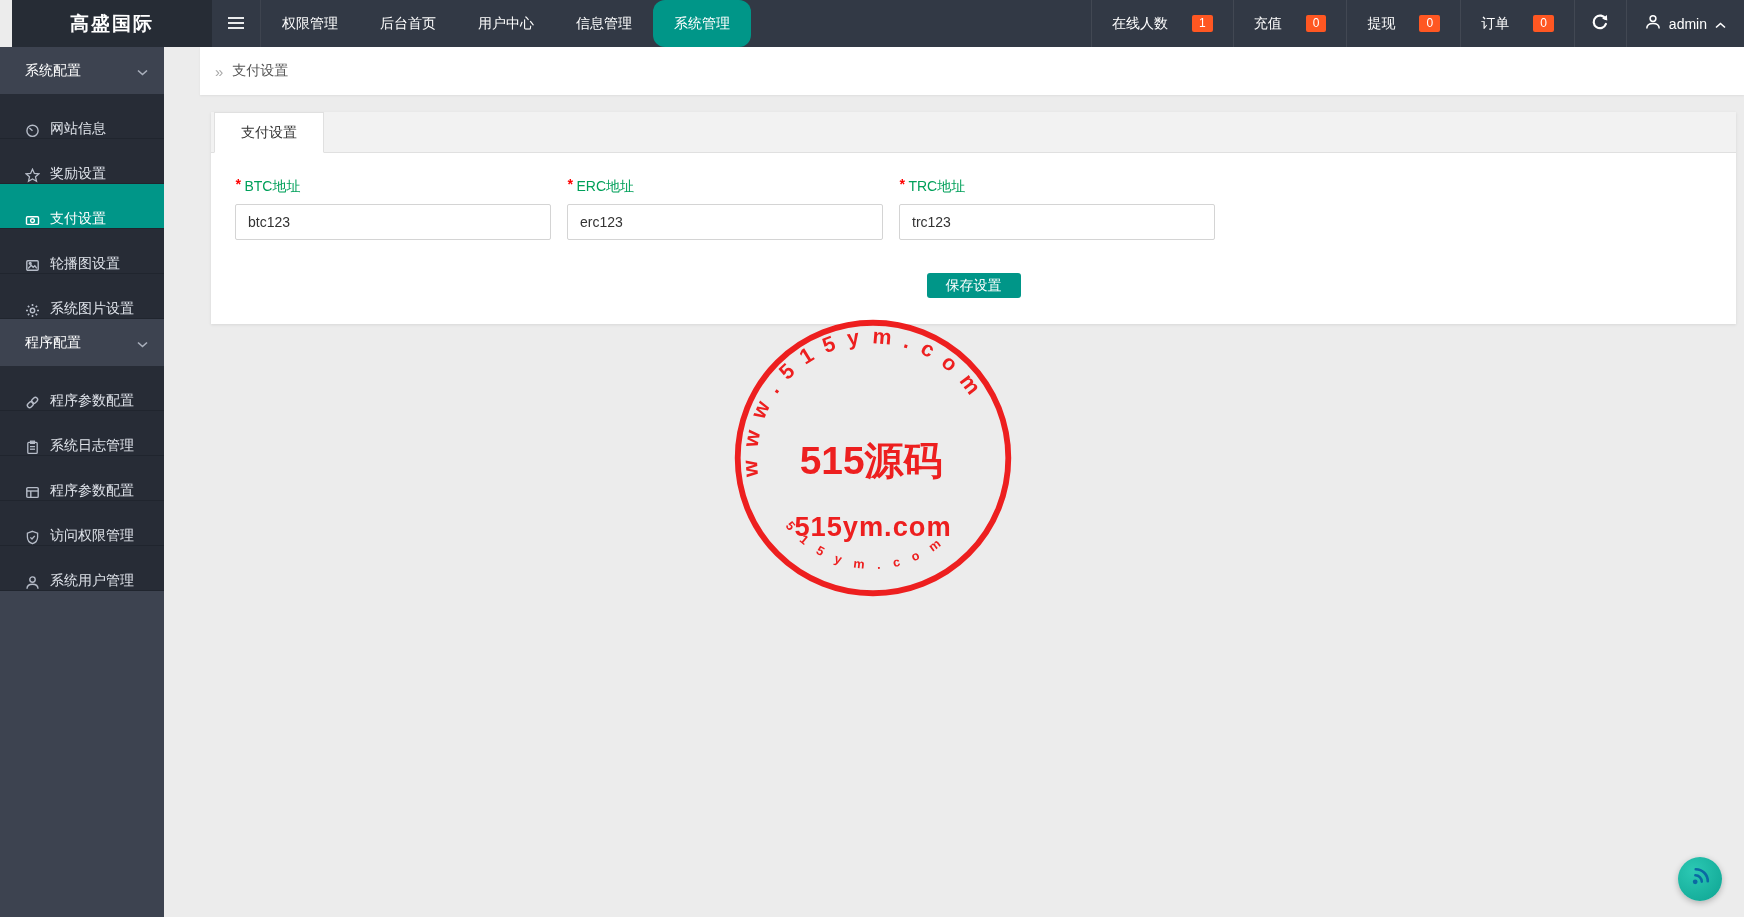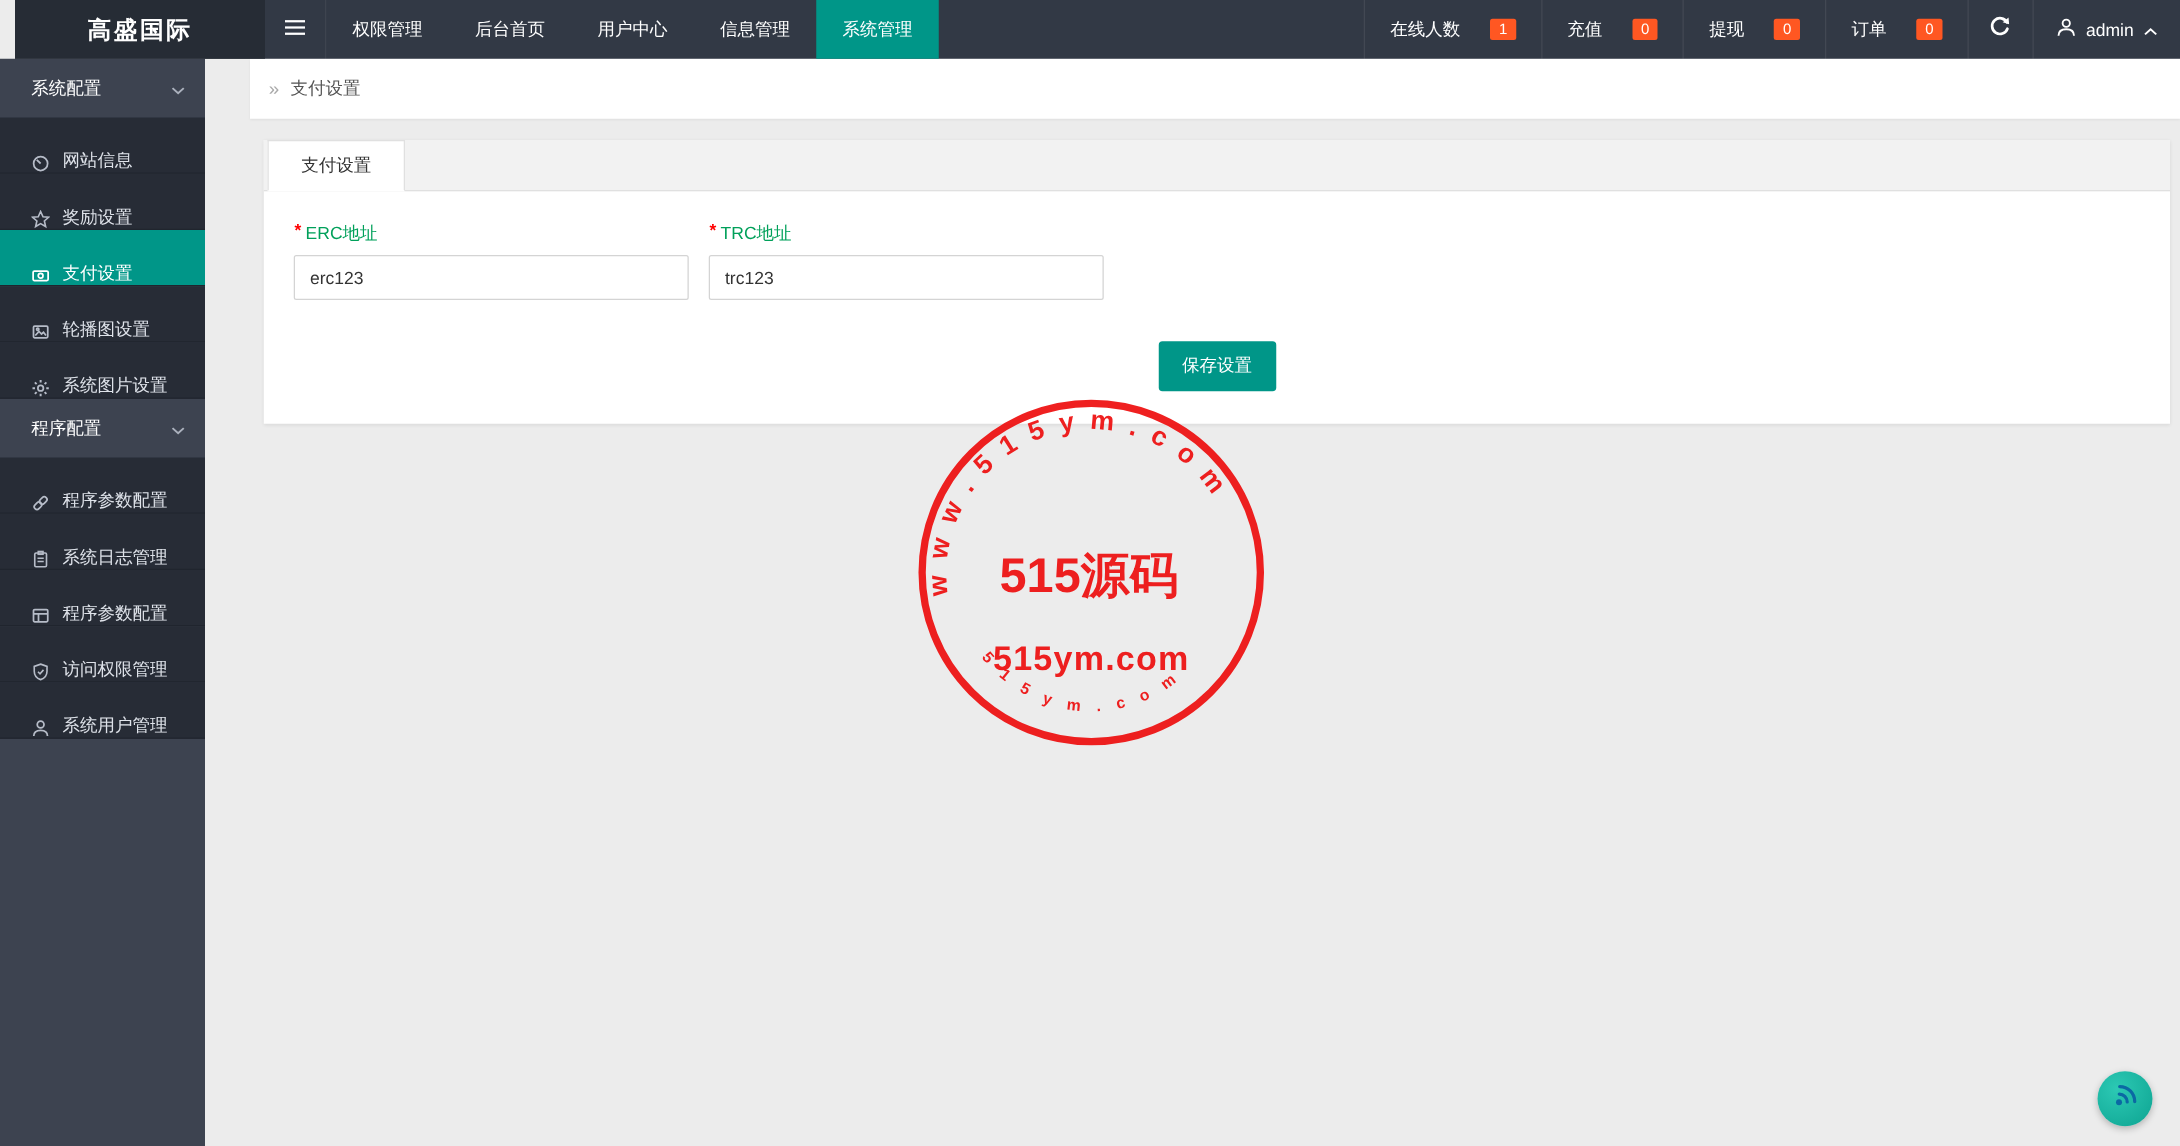--- a/index.html
+++ b/index.html
@@ -5,21 +5,21 @@
   * { box-sizing: border-box; }
   html,body { margin:0; padding:0; }
   body { font-family: "Liberation Sans", "DejaVu Sans", sans-serif; }
   .screen { position:relative; width:1744px; height:917px; overflow:hidden; background:#ececec; }
 
   
   .header { position:absolute; top:0; left:0; right:0; height:47px; background:#323945; color:#fff; display:flex; align-items:stretch; z-index:20;margin-left:12px; }
   .logo { width:200px; background:#262c35; display:flex; align-items:center; justify-content:center; font-size:19px; font-weight:bold; letter-spacing:2px; }
   .burger { width:49px; display:flex; align-items:center; justify-content:center; border-right:1px solid rgba(255,255,255,.06); cursor:pointer; }
   .nav-item { padding:0 21px; display:flex; align-items:center; font-size:14px; cursor:pointer; }
-  .nav-item.active { background:#009688; }
+  .nav-item.active { background:#009688;border-radius:12px; }
   .flex-spacer { flex:1; }
   .stat { display:flex; align-items:center; gap:24px; padding:0 20px; border-left:1px solid rgba(255,255,255,.08); font-size:14px; cursor:pointer; }
   .badge { background:#ff5722; color:#fff; font-size:12px; line-height:17px; padding:0 7px; border-radius:2px; }
   .refresh-cell { width:52px; display:flex; align-items:center; justify-content:center; border-left:1px solid rgba(255,255,255,.08); cursor:pointer; }
   .admin-cell { display:flex; align-items:center; gap:8px; padding:0 18px; border-left:1px solid rgba(255,255,255,.08); font-size:14px; cursor:pointer; }
 
   
   .sidebar { position:absolute; top:47px; left:0; bottom:0; width:164px; background:#3d4350; z-index:15; }
   .side-group { height:47px; display:flex; align-items:center; justify-content:space-between; padding:0 16px 0 25px; color:#fff; font-size:14px; cursor:pointer; }
   .side-item { height:45px; display:flex; align-items:flex-end; gap:10px; padding-left:24px; background:#272c36; border-bottom:1px solid #20252e; color:#dfe3ea; font-size:14px; cursor:pointer; }
@@ -36,21 +36,21 @@
   .card { margin:17px 8px 0 11px; background:#fff; box-shadow:0 1px 3px rgba(0,0,0,.09); }
   .tabstrip { height:41px; background:#f2f2f2; border-bottom:1px solid #e0e0e0; display:flex; }
   .tab { margin-left:3px; margin-bottom:-1px; padding:0 26px; display:flex; align-items:center; font-size:14px; color:#333; background:#fff; border:1px solid #e0e0e0; border-bottom:1px solid #fff; cursor:pointer; }
   .card-body { padding:25px 24px 26px 24px; }
   .form-row { display:flex; gap:16px; }
   .field { width:316px; }
   .field label { display:block; font-size:14px; color:#00a05a; margin-bottom:8px; }
   .req { color:#ff0000; font-weight:bold; margin-right:4px; position:relative; top:-2px; }
   .field input { width:100%; height:36px; border:1px solid #d4d4d4; border-radius:2px; padding:0 12px; font-size:14px; color:#333; outline:none; background:#fff; }
   .btn-row { margin-top:33px; display:flex; justify-content:center; }
-  .save-btn { width:94px; height:40px; background:#009688; color:#fff; border:none; border-radius:3px; font-size:14px; cursor:pointer; }
+  .save-btn { width:94px; height:25px; background:#009688; color:#fff; border:none; border-radius:3px; font-size:14px; cursor:pointer; }
 
   
   .stamp { position:absolute; left:727px; top:312px; width:292px; height:292px; z-index:50; pointer-events:none; opacity:.93; }
   .stamp text { fill:#ee1010; font-weight:bold; font-family:"Liberation Sans","DejaVu Sans",sans-serif; }
   .arc-top { font-size:22px; letter-spacing:3px; }
   .arc-bottom { font-size:13px; letter-spacing:5px; }
   .stamp-center { font-size:40px; }
   .stamp-sub { font-size:28px; letter-spacing:1px; }
 
   
@@ -285,20 +285,26 @@
     <div class="card">
       <div class="tabstrip">
         <div class="tab">
           <span>支付设置</span>
         </div>
       </div>
 
       <div class="card-body">
         <div class="form-row">
 
+          <div class="field">
+            <label>
+              <em class="req">*</em><span>BTC地址</span>
+            </label>
+            <input type="text" value="btc123" style="">
+          </div>
 
           <div class="field">
             <label>
               <em class="req">*</em><span>ERC地址</span>
             </label>
             <input type="text" value="erc123" style="">
           </div>
 
           <div class="field">
             <label>

